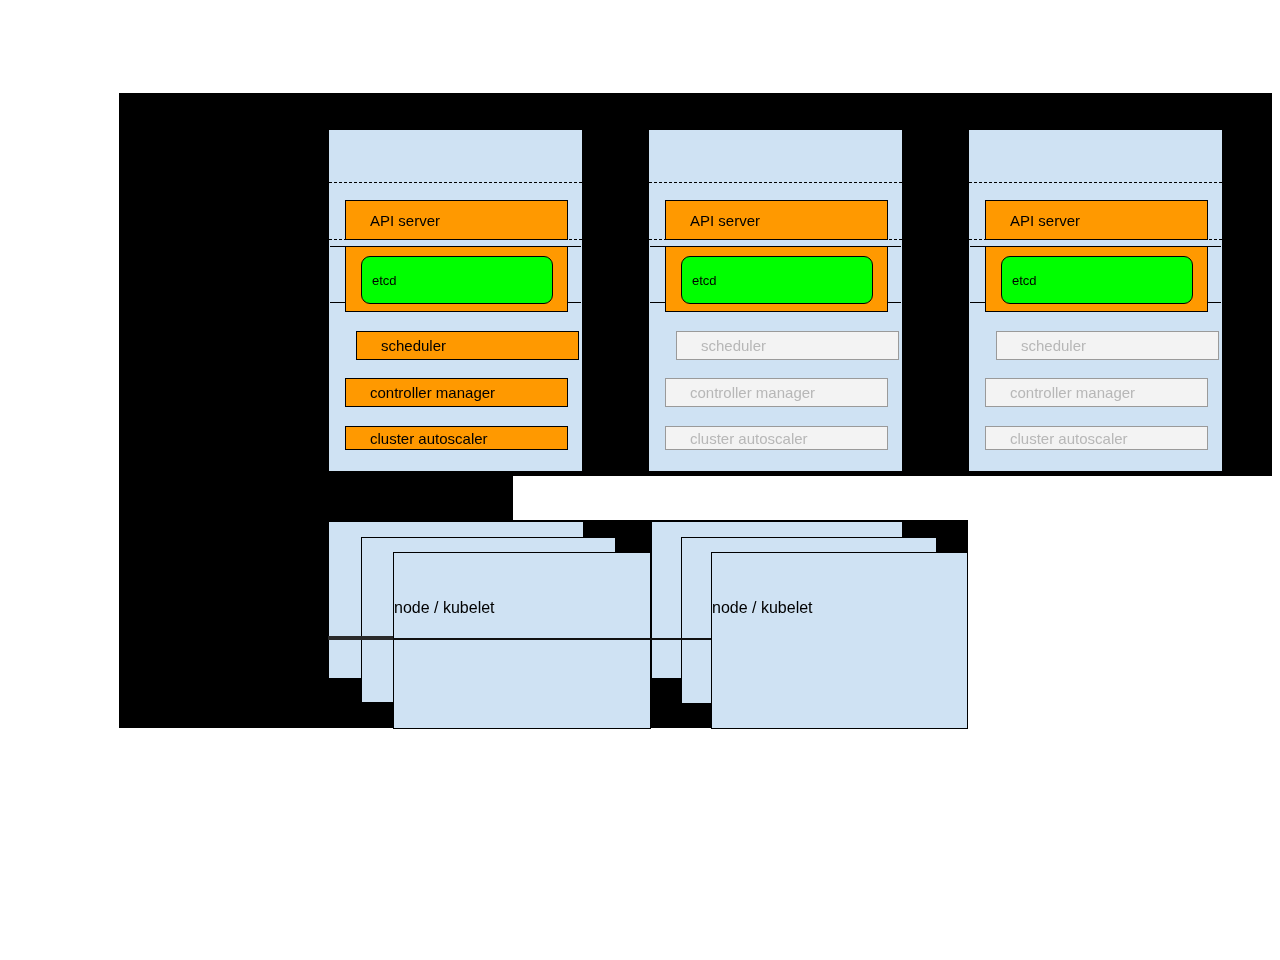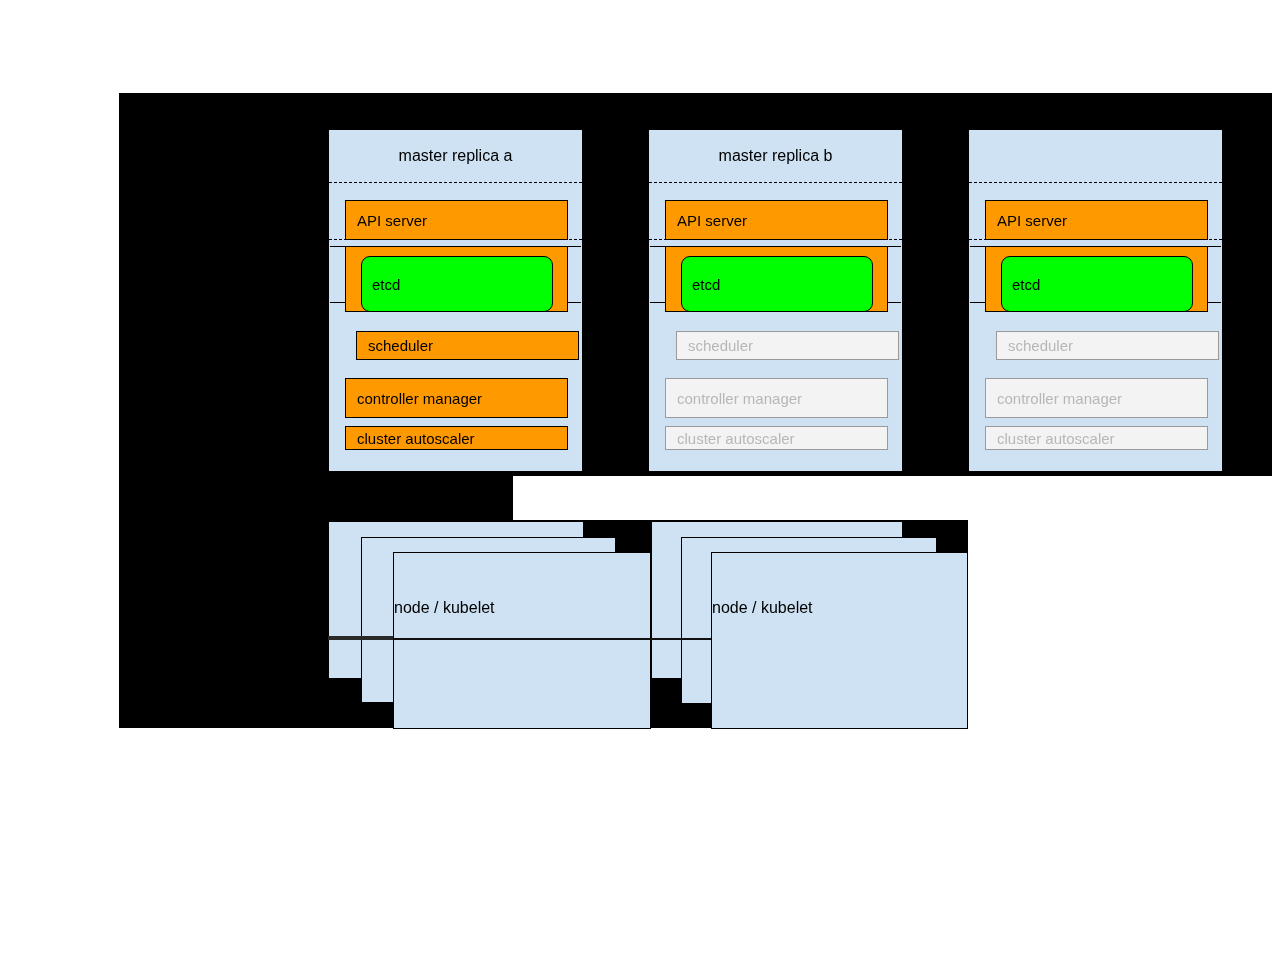--- a/index.html
+++ b/index.html
@@ -19,28 +19,28 @@
   #master-a{left:328px;} #master-b{left:648px;} #master-c{left:968px;}
   .m-title{position:absolute;top:0;left:0;right:0;height:52px;display:flex;
            align-items:center;justify-content:center;font-size:16px;z-index:2;}
   .dash{position:absolute;left:0;right:0;border-top:1.4px dashed #000;z-index:3;}
   .dash-1{top:52px;} .dash-2{top:109px;}
   .hline{position:absolute;left:1px;right:1px;border-top:1.3px solid #000;z-index:0;}
   .hline-a{top:116px;} .hline-b{top:172px;}
 
   .comp{position:absolute;left:16px;width:223px;box-sizing:border-box;
         border:1.5px solid #000;background:#ff9900;font-size:15px;
-        display:flex;align-items:center;padding-left:11px;z-index:1;}
+        display:flex;align-items:center;padding-left:24px;z-index:1;}
   .comp-api{top:70px;height:40px;}
   .etcd-wrap{top:116px;height:66px;padding:0;display:block;}
-  .etcd-box{position:absolute;left:15px;right:14px;top:9px;height:56px;box-sizing:border-box;
+  .etcd-box{position:absolute;left:15px;right:14px;top:9px;height:48px;box-sizing:border-box;
         background:#00ff00;border:1.5px solid #000;border-radius:9px;
-        display:flex;align-items:center;padding-left:10px;font-size:15px;}
+        display:flex;align-items:center;padding-left:10px;font-size:13px;}
   .comp-sched{top:201px;height:29px;margin-left:11px;}
-  .comp-ctrl{top:248px;height:40px;}
+  .comp-ctrl{top:248px;height:29px;}
   .comp-autos{top:296px;height:24px;}
   .master.inactive .comp-sched,
   .master.inactive .comp-ctrl,
   .master.inactive .comp-autos{background:#f3f3f3;border:1px solid #9a9a9a;color:#b7b7b7;}
 
   
   .node-box{position:absolute;background:#cfe2f3;border:1.2px solid #000;box-sizing:border-box;}
   #g1b1{left:328px;top:521px;width:256px;height:158px;}
   #g1b2{left:361px;top:537px;width:255px;height:166px;}
   #g1f {left:393px;top:552px;width:258px;height:177px;}
@@ -58,36 +58,34 @@
 <div id="canvas">
 
   <div class="bk" id="bk-main"></div>
   <div class="bk" id="bk-left"></div>
   <div class="bk" id="bk-n1"></div>
   <div class="bk" id="bk-n2"></div>
 
   <div class="master" id="master-a">
     <div class="hline hline-a"></div>
     <div class="hline hline-b"></div>
-    <div class="m-title">master replica a</div>
     <div class="comp comp-api">API server</div>
     <div class="comp etcd-wrap">
       <div class="etcd-box">etcd</div>
     </div>
     <div class="comp comp-sched">scheduler</div>
     <div class="comp comp-ctrl">controller manager</div>
     <div class="comp comp-autos">cluster autoscaler</div>
     <div class="dash dash-1"></div>
     <div class="dash dash-2"></div>
   </div>
 
   <div class="master inactive" id="master-b">
     <div class="hline hline-a"></div>
     <div class="hline hline-b"></div>
-    <div class="m-title">master replica b</div>
     <div class="comp comp-api">API server</div>
     <div class="comp etcd-wrap">
       <div class="etcd-box">etcd</div>
     </div>
     <div class="comp comp-sched">scheduler</div>
     <div class="comp comp-ctrl">controller manager</div>
     <div class="comp comp-autos">cluster autoscaler</div>
     <div class="dash dash-1"></div>
     <div class="dash dash-2"></div>
   </div>

